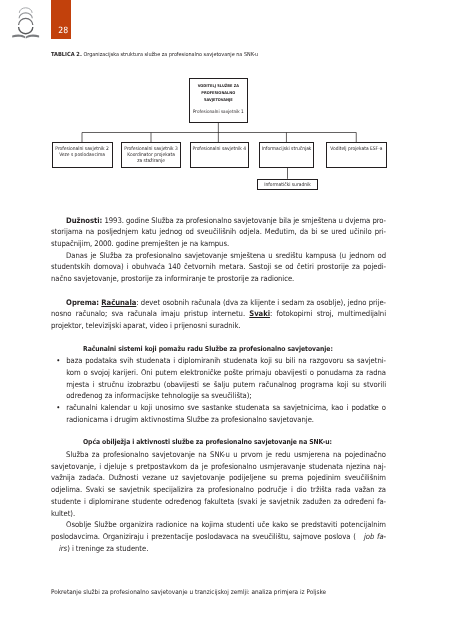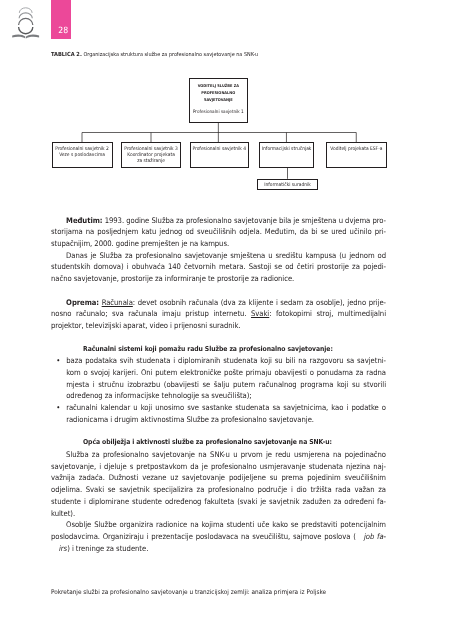--- a/index.html
+++ b/index.html
@@ -10,21 +10,21 @@
   font-family:"DejaVu Sans Condensed","DejaVu Sans",sans-serif;
   color:#231f20; overflow:hidden;
   -webkit-font-smoothing:antialiased;
   text-rendering:geometricPrecision;
   transform:translateZ(0);
 }
 #page { position:relative; width:450px; height:640px; }
 
 
 .logo { position:absolute; left:12.3px; top:6.2px; width:30px; height:34px; }
-.pagebox { position:absolute; left:51px; top:0; width:20px; height:39px; background:#ec4899; }
+.pagebox { position:absolute; left:51px; top:0; width:20px; height:39px; background:#c2410c; }
 .pagenum { position:absolute; right:2.9px; bottom:3.9px; text-align:right;
   color:#fff; font-size:8.6px; line-height:8.6px; }
 
 
 .caption { position:absolute; left:51px; top:52.2px; width:340px; font-size:5.45px;
   line-height:6px; white-space:nowrap; }
 .caption .cl { font-weight:bold; font-size:5.65px; }
 
 
 .diagram { position:absolute; left:0; top:0; width:450px; height:640px; }
@@ -48,21 +48,21 @@
 .blk { font-size:7.65px; }
 .ln-row { display:block; height:11.73px; font-size:7.65px; line-height:11.73px;
   white-space:nowrap; letter-spacing:-0.06px; }
 .ln-row.j { text-align:justify; text-align-last:justify; white-space:normal;
   display:block; }
 .blk.head .ln-row { font-weight:bold; font-size:6.77px;margin-left:32px; }
 .blk.bullet { padding-left:15.2px; position:relative; }
 .blk.bullet .bul { position:absolute; left:5.3px; top:0; font-size:7.65px; line-height:11.73px; }
 .ind { display:inline-block; width:15.1px; }
 .sp { height:11.73px; }
-u { text-decoration:underline; text-underline-offset:1.1px; text-decoration-thickness:0.5px; }
+u { text-decoration:underline; text-underline-offset:1.1px; text-decoration-thickness:0.5px;font-weight:bold; }
 b { font-weight:bold; }
 i { font-style:italic;margin-left:8px; }
 
 
 .footer { position:absolute; left:51px; top:588px; width:340px; font-size:6.42px;
   white-space:nowrap; }
 
 </style>
 </head>
 <body>
@@ -129,21 +129,21 @@
     <div class="dbox r2 b5">
         <span class="ln">Voditelj projekata ESF-a</span>
       </div>
     <div class="dbox b6">
         <span class="ln">Informatički suradnik</span>
       </div>
   </div>
 
   <div class="content">
       <div class="blk para">
-        <div class="ln-row j"><span class="ind"></span><b>Međutim:</b> 1993. godine Služba za profesionalno savjetovanje bila je smještena u dvjema pro-</div>
+        <div class="ln-row j"><span class="ind"></span><b>Dužnosti:</b> 1993. godine Služba za profesionalno savjetovanje bila je smještena u dvjema pro-</div>
         <div class="ln-row j">storijama na posljednjem katu jednog od sveučilišnih odjela. Međutim, da bi se ured učinilo pri-</div>
         <div class="ln-row">stupačnijim, 2000. godine premješten je na kampus.</div>
       </div>
       <div class="blk para">
         <div class="ln-row j"><span class="ind"></span>Danas je Služba za profesionalno savjetovanje smještena u središtu kampusa (u jednom od</div>
         <div class="ln-row j">studentskih domova) i obuhvaća 140 četvornih metara. Sastoji se od četiri prostorije za pojedi-</div>
         <div class="ln-row">načno savjetovanje, prostorije za informiranje te prostorije za radionice.</div>
       </div>
       <div class="sp"></div>
       <div class="blk para">

